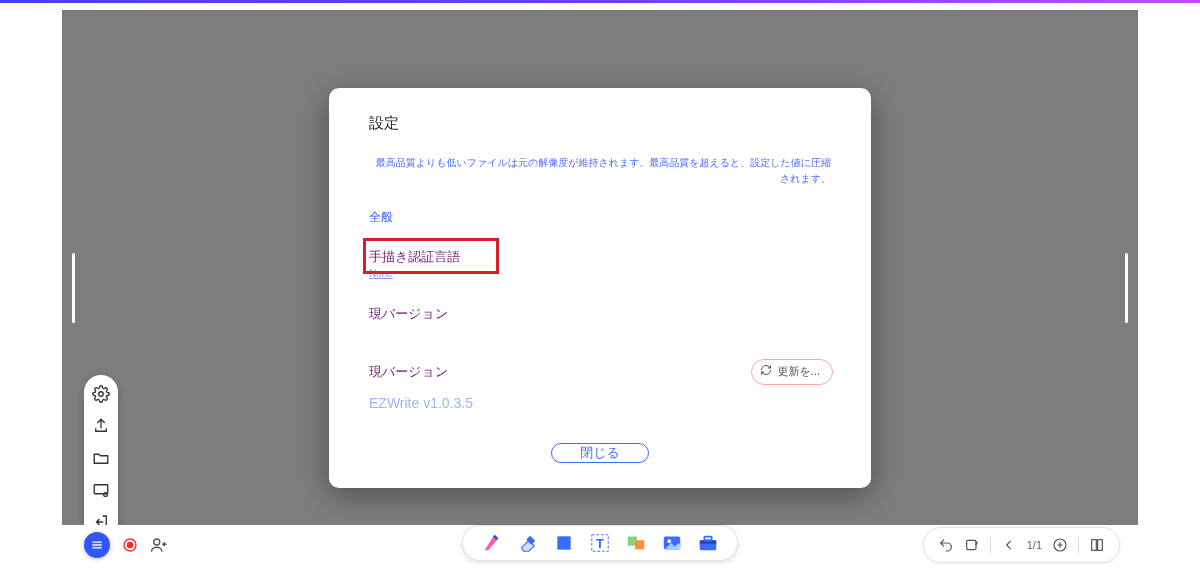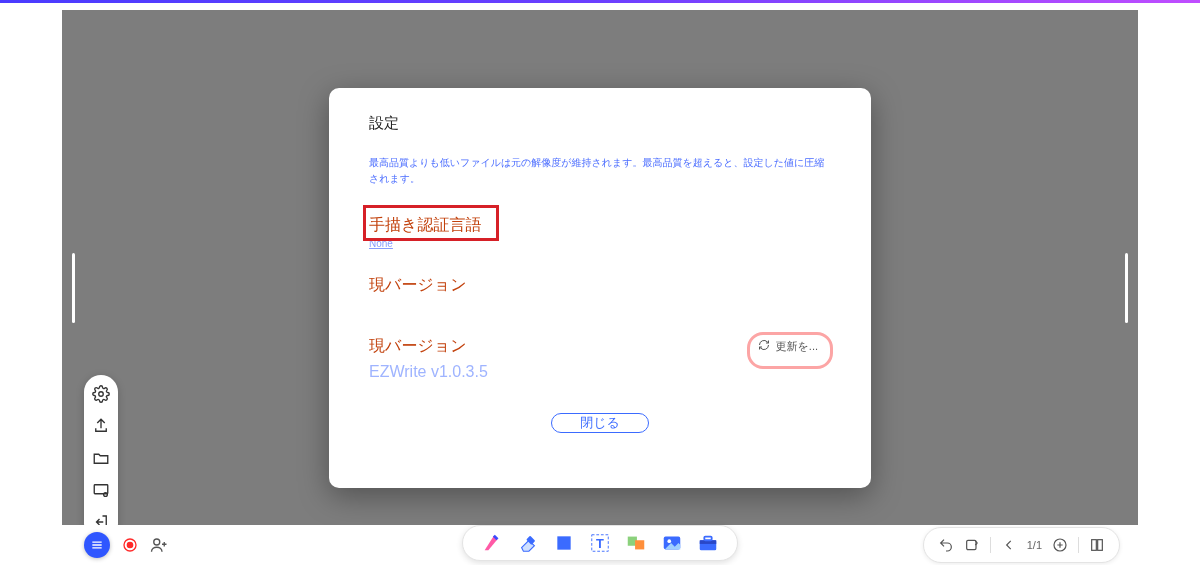--- a/index.html
+++ b/index.html
@@ -33,48 +33,48 @@
   
   .modal {
     position: absolute; left: 50%; top: 78px; transform: translateX(-50%);
     width: 542px; height: 400px;
     background: #fff; border-radius: 10px;
     box-shadow: 0 8px 30px rgba(0,0,0,.35);
     padding: 26px 40px 20px 40px;
     color: #333;
   }
   .modal-title { text-align: left; font-size: 15px; color: #222; margin-bottom: 22px; }
-  .modal-desc { font-size: 10px; color: #4b6dff; text-align: left; line-height: 1.6; margin-bottom: 22px; }
+  .modal-desc { font-size: 10px; color: #4b6dff; text-align: right; line-height: 1.6; margin-bottom: 22px; }
   .section-head { font-size: 12px; color: #3358ff; margin-bottom: 16px; }
   .row { position: relative; padding: 6px 0; }
-  .row-label { font-size: 16px; color: #c2410c; }
+  .row-label { font-size: 13px; color: #701a75; }
   .row-sub { font-size: 10px; color: #869cff; margin-top: 2px; text-decoration: underline; }
   .row-gap { height: 14px; }
   .highlight-box {
     position: absolute; left: -6px; top: -4px;
     width: 136px; height: 36px;
     border: 3px solid #d62027;
     pointer-events: none;
   }
   .toggle {
     position: absolute; right: -2px; top: 4px;
     width: 24px; height: 14px;
     border-radius: 8px;
     background: #cfd9ff;
   }
   .toggle::after {
     content: ""; position: absolute; right: -2px; top: -1px;
     width: 16px; height: 16px; border-radius: 50%;
     background: #3b6bff;
   }
-  .version-sub { font-size: 16px; color: #9fb4ff; line-height: 1.45; margin-top:3px;}
+  .version-sub { font-size: 14px; color: #9fb4ff; line-height: 1.45; margin-top:12px;}
   .update-btn {
     position: absolute; right: -2px; top: 2px;
-    border: 3px solid #fca5a5; border-radius: 16px;
-    padding: 4px 12px 12px 26px;
+    border: 1px solid #fca5a5; border-radius: 16px;
+    padding: 4px 12px 5px 26px;
     font-size: 11px; color: #555;
     background: #fff; cursor: pointer;
   }
   .update-btn svg { position: absolute; left: 8px; top: 4px; width: 12px; height: 12px; }
   .close-btn {
     display: block; margin: 24px auto 0 auto;
     border: 1.5px solid #3b6bff; color: #3b6bff; background: #fff;
     border-radius: 22px; padding: 0 28px; font-size: 13px; cursor: pointer;
   }
 
@@ -135,20 +135,21 @@
 
   <div class="screen">
 
     <div class="edge-handle edge-left"></div>
     <div class="edge-handle edge-right"></div>
 
     <div class="modal">
       <div class="modal-title">設定</div>
       <div class="modal-desc">最高品質よりも低いファイルは元の解像度が維持されます。最高品質を超えると、設定した値に圧縮されます。</div>
 
+      <div class="section-head">全般</div>
 
       <div class="row">
         <div class="highlight-box"></div>
         <div class="row-label">手描き認証言語</div>
         <div class="row-sub">None</div>
       </div>
 
       <div class="row-gap"></div>
 
       <div class="row">

